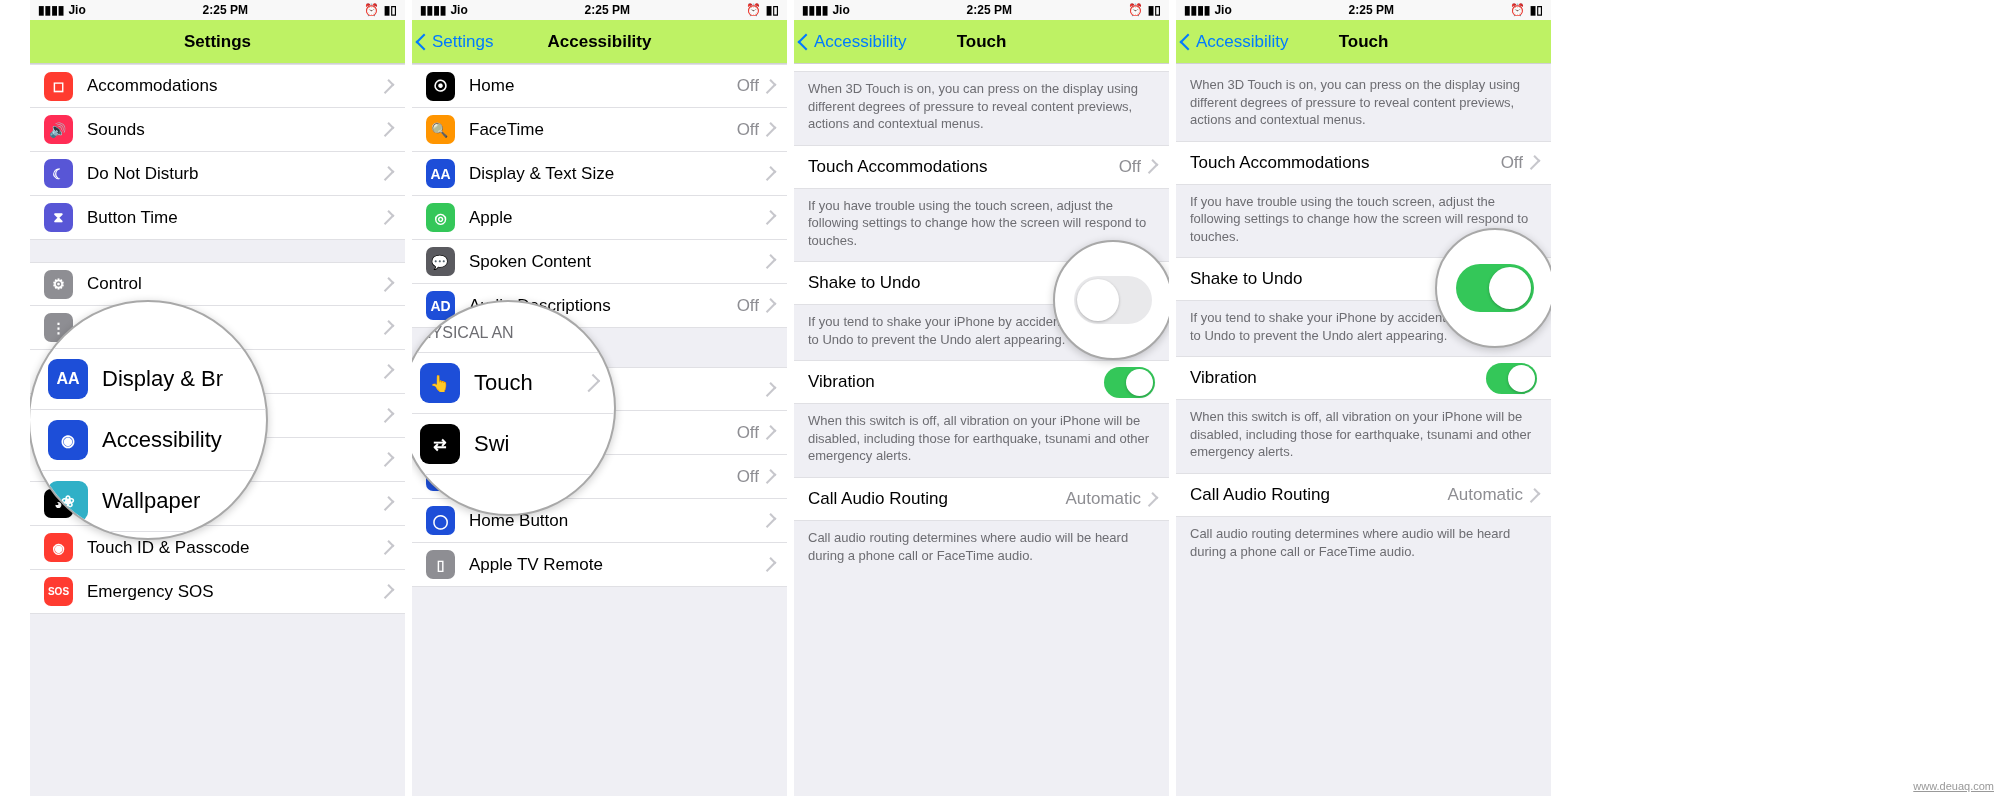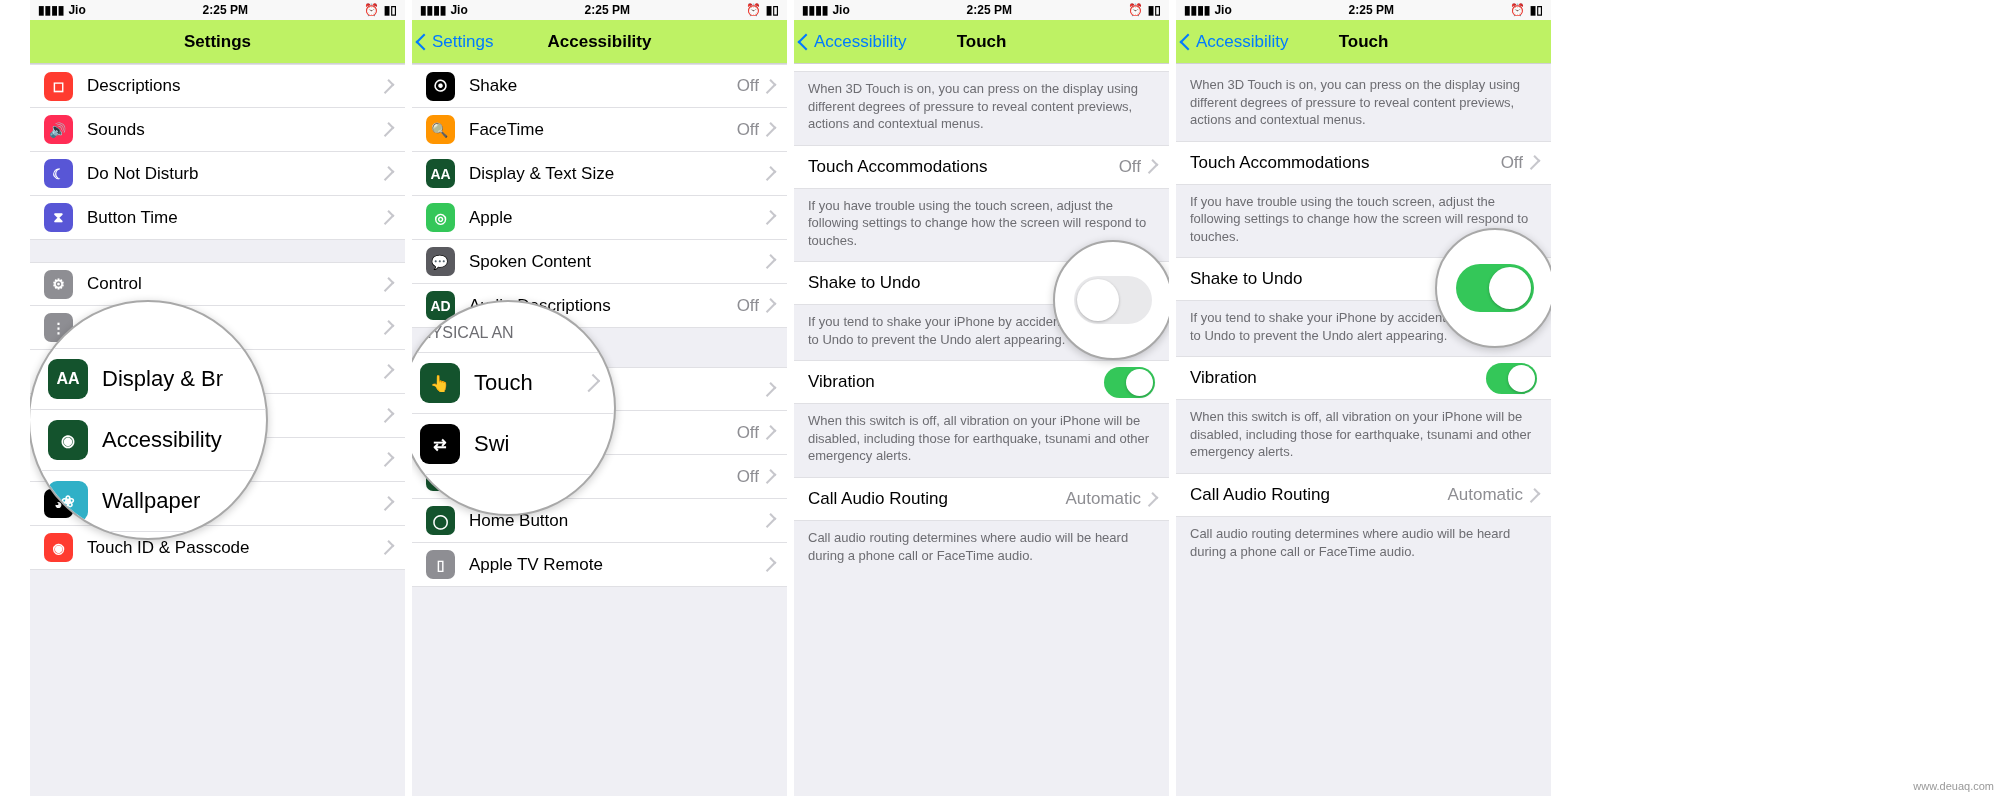--- a/index.html
+++ b/index.html
@@ -195,33 +195,34 @@
     width:42px;height:42px;top:3px;
   }
   .mag-toggle-circle .toggle.off::after{ left:3px; }
   .mag-toggle-circle .toggle.on::after{ right:3px; }
 
   
   .bg-red{background:#ff3b30}
   .bg-pink{background:#ff2d55}
   .bg-purple{background:#5856d6}
   .bg-grey{background:#8e8e93}
-  .bg-blue{background:#14532d}
+  .bg-blue{background:#1d4ed8}
   .bg-green{background:#34c759}
   .bg-darkgrey{background:#5a5a5f}
   .bg-orange{background:#ff9500}
   .bg-teal{background:#30b0c7}
   .bg-black{background:#000}
 
   .watermark{
     position:absolute;
     right:6px;
     bottom:4px;
     font-size:11px;
     color:#999;
+    text-decoration:underline;
   }
 </style>
 </head>
 <body>
 
 <div class="screens">
 
 <div class="phone">
   <div class="status-bar">
     <div class="status-left">
@@ -233,21 +234,21 @@
           <span>⏰</span>
           <span>▮▯</span>
         </div>
   </div>
   <div class="nav-bar">
     <div class="nav-title">Settings</div>
   </div>
   <div class="list">
     <div class="row first">
           <div class="icon bg-red">◻</div>
-          <div class="label">Descriptions</div>
+          <div class="label">Accommodations</div>
           <div class="chev"></div>
         </div>
     <div class="row">
           <div class="icon bg-pink">🔊</div>
           <div class="label">Sounds</div>
           <div class="chev"></div>
         </div>
     <div class="row">
           <div class="icon bg-purple">☾</div>
           <div class="label">Do Not Disturb</div>
@@ -285,20 +286,25 @@
           <div class="chev"></div>
         </div>
     <div class="row">
           <div class="icon bg-black">◕</div>
           <div class="label">Siri &amp; Search</div>
           <div class="chev"></div>
         </div>
     <div class="row">
           <div class="icon bg-red">◉</div>
           <div class="label">Touch ID &amp; Passcode</div>
+          <div class="chev"></div>
+        </div>
+    <div class="row">
+          <div class="icon bg-red" style="font-size:10px">SOS</div>
+          <div class="label">Emergency SOS</div>
           <div class="chev"></div>
         </div>
   </div>
 
   <div class="mag" style="left:-2px;top:300px;width:240px;height:240px;">
     <div class="mrow" style="padding-top:18px;justify-content:flex-end">
           <span class="value" style="font-size:16px">er</span>
         </div>
     <div class="mrow">
           <div class="icon bg-blue">AA</div>
@@ -330,21 +336,21 @@
   <div class="nav-bar">
     <div class="back-btn">
           <span class="chev-left"></span>
           <span>Settings</span>
         </div>
     <div class="nav-title">Accessibility</div>
   </div>
   <div class="list">
     <div class="row first">
           <div class="icon bg-black">⦿</div>
-          <div class="label">Shake</div>
+          <div class="label">Home</div>
           <div class="value">Off</div>
           <div class="chev"></div>
         </div>
     <div class="row">
           <div class="icon bg-orange">🔍</div>
           <div class="label">FaceTime</div>
           <div class="value">Off</div>
           <div class="chev"></div>
         </div>
     <div class="row">

